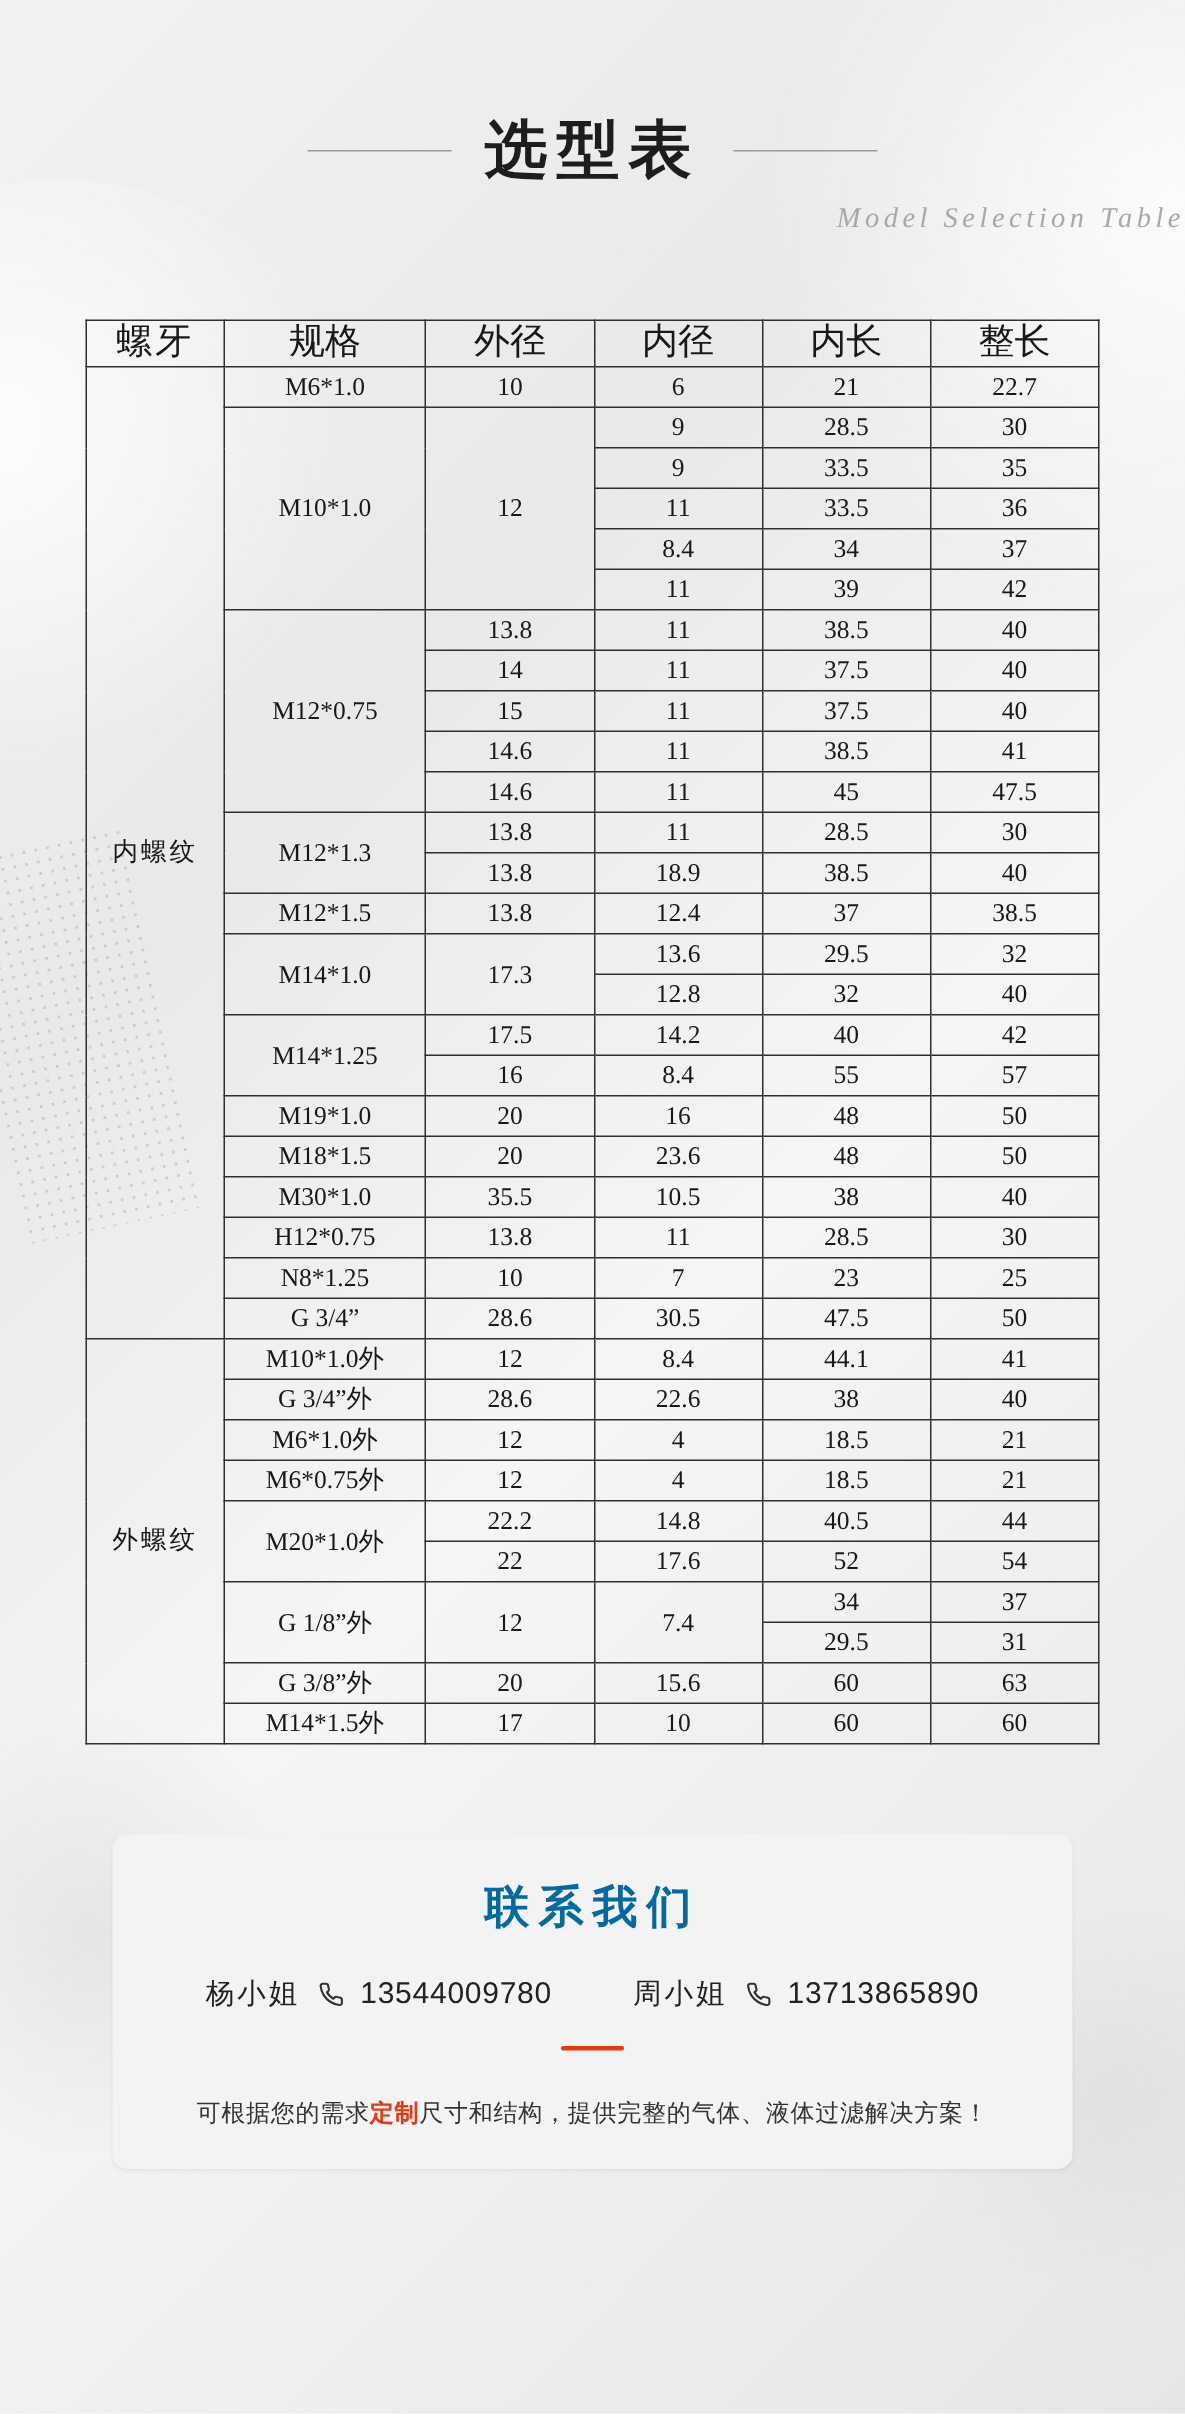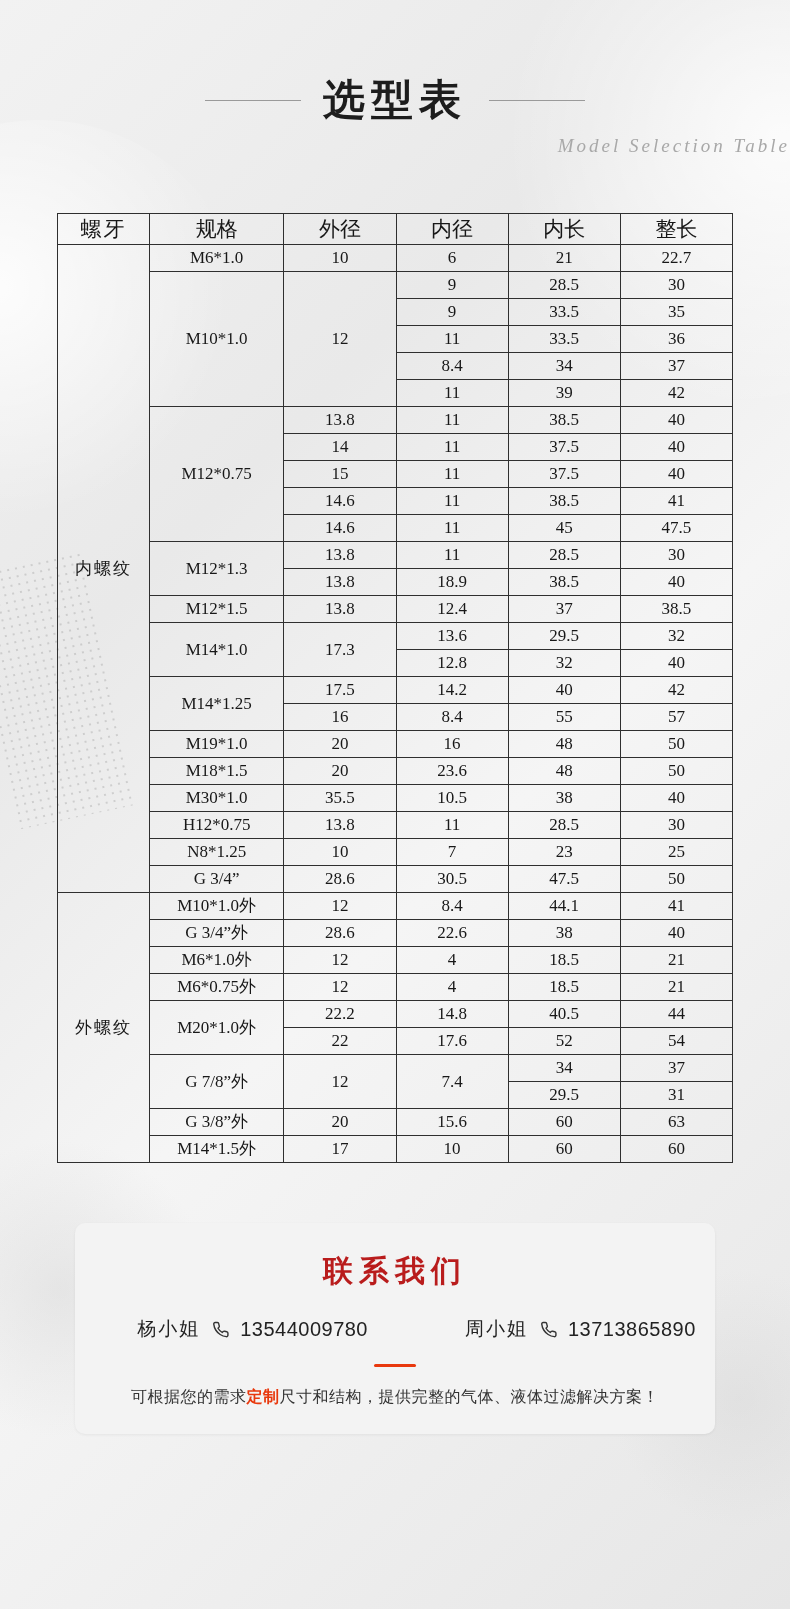--- a/index.html
+++ b/index.html
@@ -109,21 +109,21 @@
     text-align: center;
     font-size: 17px;
     color: #181818;
     height: 26px;
     padding: 0 2px;
     line-height: 1.15;
     white-space: nowrap;
   }
   table.spec th {
     font-weight: normal;
-    font-size: 21px;
+    font-size: 24px;
     height: 30px;
     font-family: Liberation Serif, serif;
   }
   td.group-label, th.group-label {
     font-size: 19px;
     letter-spacing: 2px;
     font-family: "DejaVu Sans", "Liberation Sans", sans-serif;
   }
   td.spec-name {
     font-size: 17px;
@@ -139,57 +139,57 @@
   .contact {
     margin: 60px auto 0 auto;
     width: 640px;
     background: #f3f3f3;
     border-radius: 10px;
     padding: 28px 0 26px 0;
     text-align: center;
     box-shadow: 0 1px 3px rgba(0,0,0,0.06);
   }
   .contact-title {
-    color: #b91c1c;
+    color: #0369a1;
     font-size: 30px;
     font-weight: bold;
     letter-spacing: 6px;
     font-family: "DejaVu Sans", "Liberation Sans", sans-serif;
   }
   .contact-row {
     margin-top: 24px;
     display: flex;
     align-items: center;
     justify-content: center;
     gap: 54px;
   }
   .contact-person {
     display: flex;
     align-items: center;
     gap: 10px;
     font-size: 19px;
     color: #222;
     font-family: "DejaVu Sans", "Liberation Sans", sans-serif;
   }
-  .person-name { letter-spacing: 2px; margin-left: 43px; }
+  .person-name { letter-spacing: 2px; }
   .phone {
     font-family: "Liberation Sans", sans-serif;
     font-size: 20px;
     letter-spacing: 0.5px;
   }
   .phone-icon svg { display: block; }
   .divider {
     width: 42px;
     height: 3px;
     background: #e8380d;
     margin: 22px auto 0 auto;
     border-radius: 2px;
   }
   .contact-note {
-    margin-top: 20px;
+    margin-top: 32px;
     font-size: 16px;
     color: #333;
     font-family: Liberation Mono, monospace;
     letter-spacing: 0.5px;
   }
   .contact-note .hl {
     color: #e8380d;
     font-weight: bold;
   }
 </style>
@@ -415,21 +415,21 @@
             <td>40.5</td>
             <td>44</td>
           </tr>
           <tr>
             <td rowspan="1">22</td>
             <td rowspan="1">17.6</td>
             <td>52</td>
             <td>54</td>
           </tr>
           <tr>
-            <td class="spec-name" rowspan="2">G 7/8”外</td>
+            <td class="spec-name" rowspan="2">G 1/8”外</td>
             <td rowspan="2">12</td>
             <td rowspan="2">7.4</td>
             <td>34</td>
             <td>37</td>
           </tr>
           <tr>
             <td>29.5</td>
             <td>31</td>
           </tr>
           <tr>

